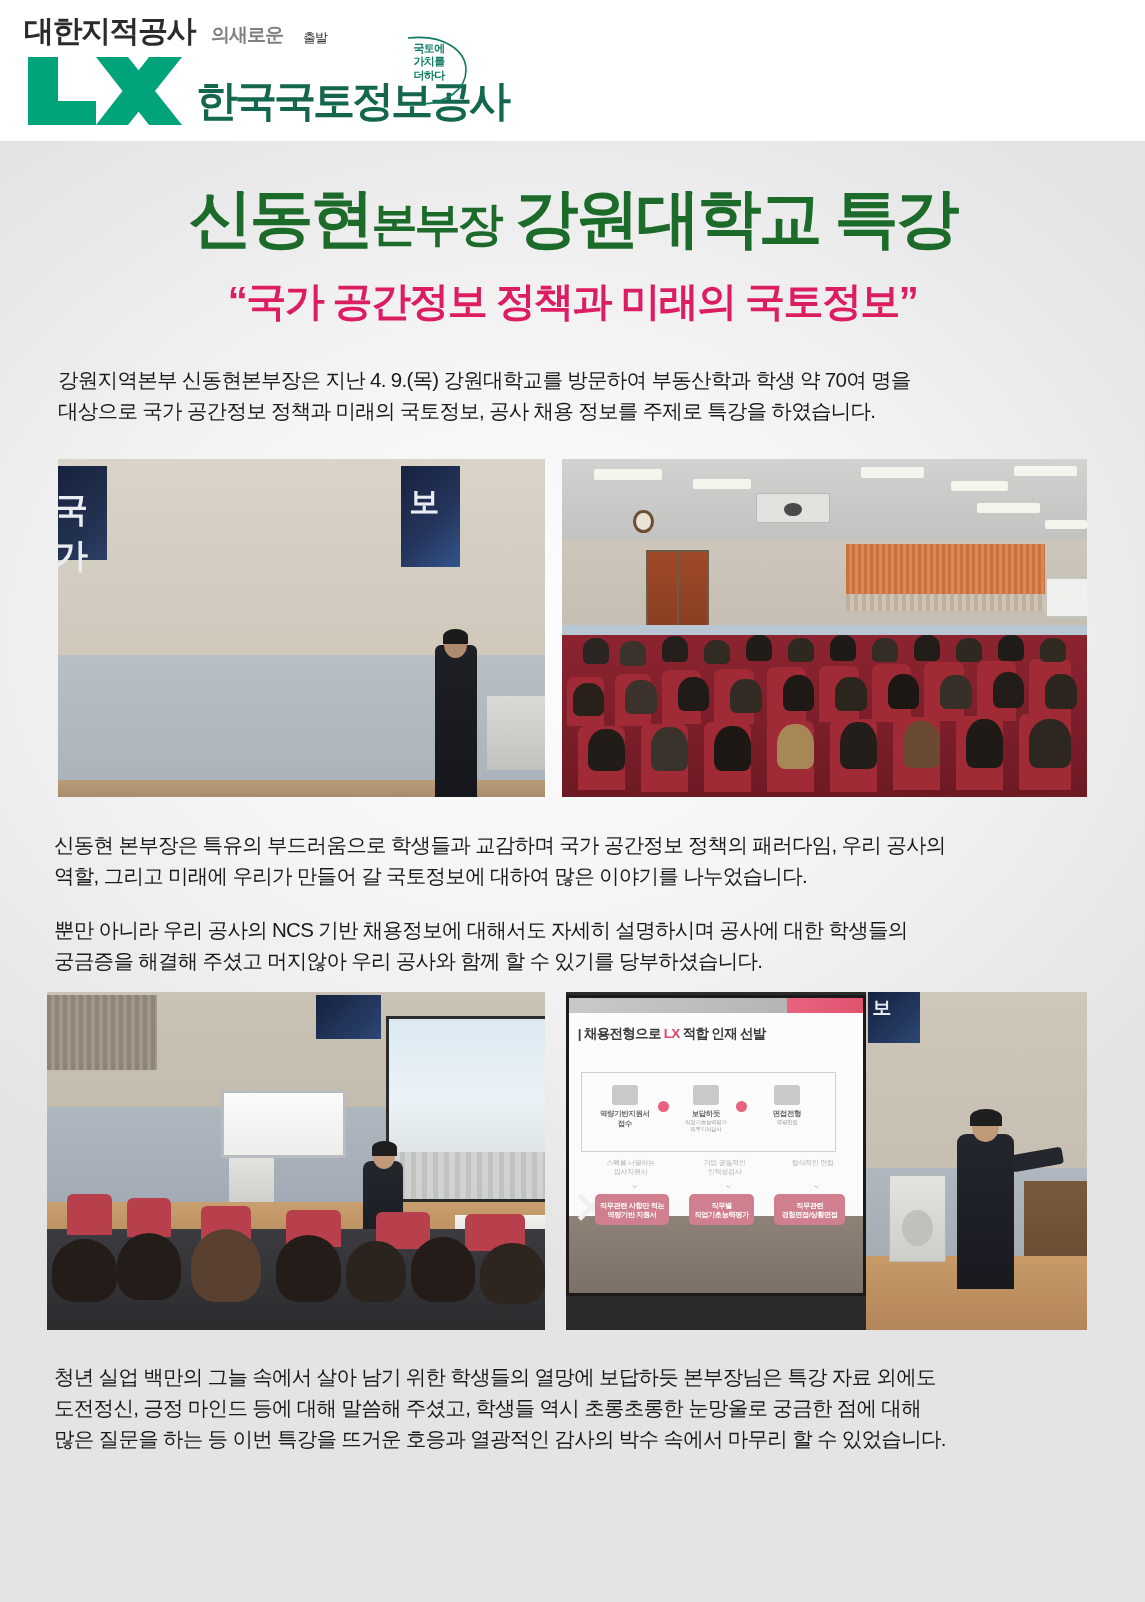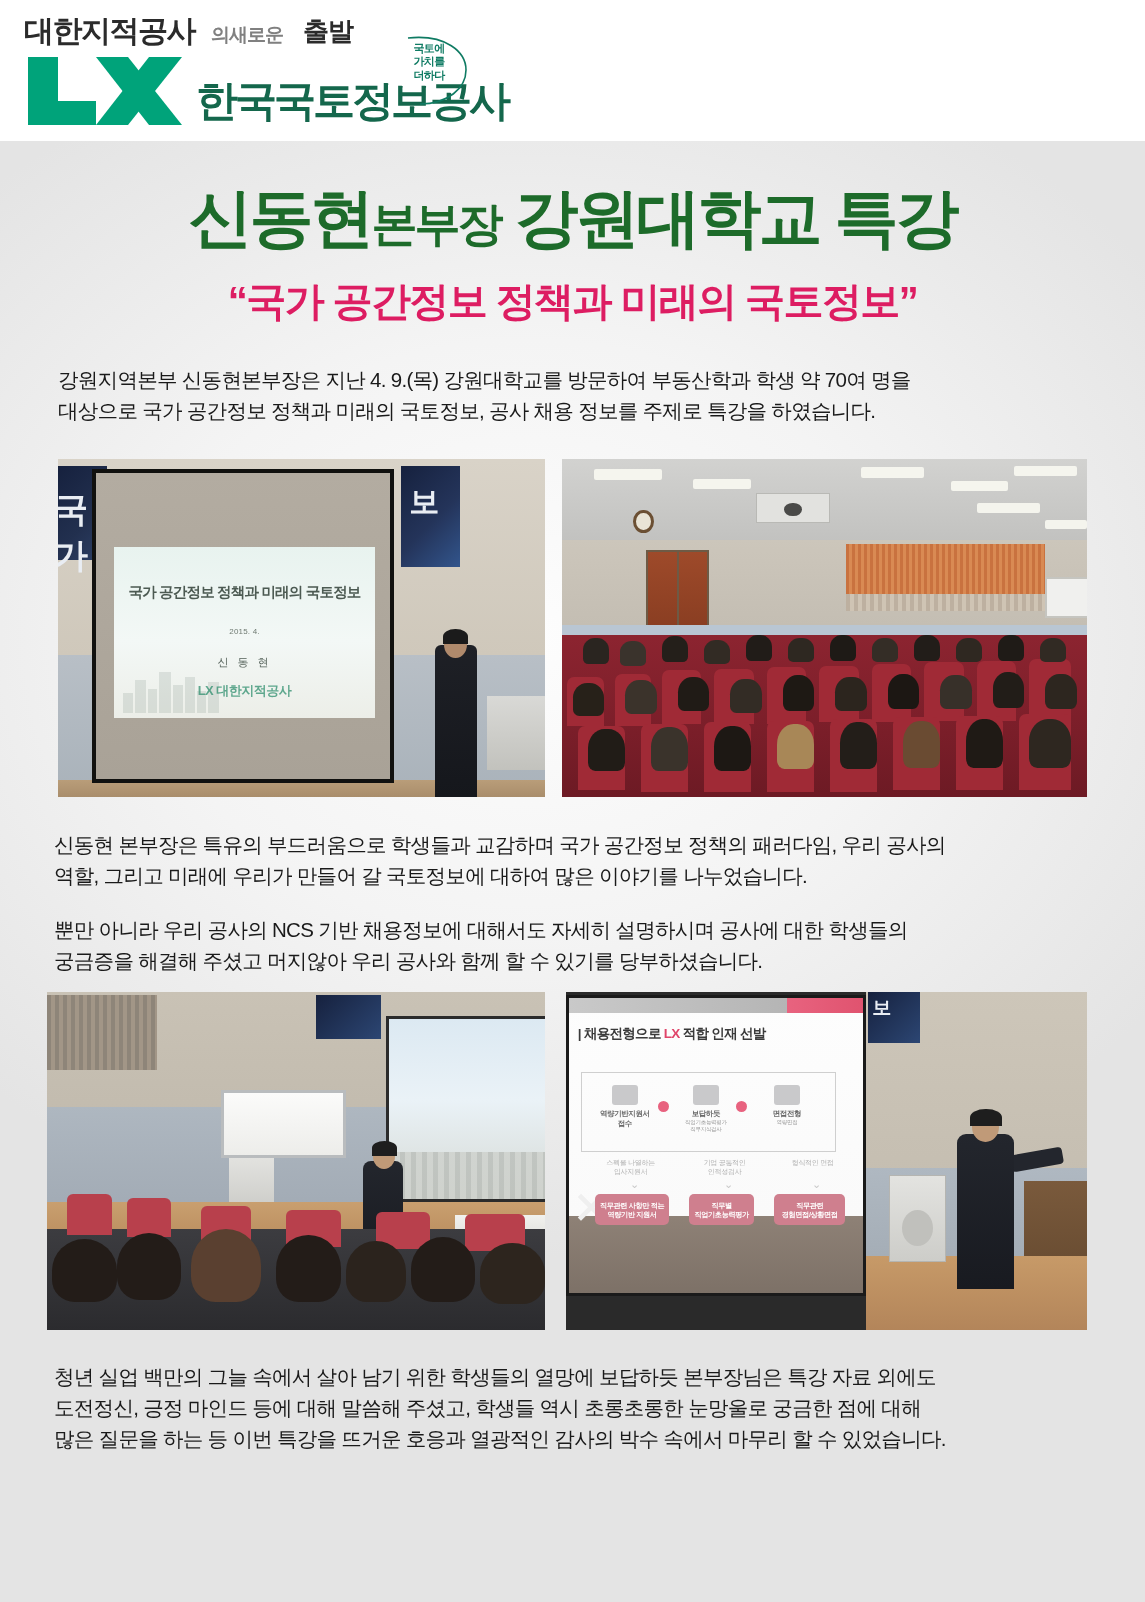--- a/index.html
+++ b/index.html
@@ -45,22 +45,22 @@
   }
   .hdr-tagline .t-light {
     font-size: 19px;
     font-weight: 700;
     color: #808080;
     letter-spacing: -1px;
     line-height: 1;
     padding-bottom: 2px;
   }
   .hdr-tagline .t-dark {
-    font-size: 26px;
-    font-weight: 700;
+    font-size: 13px;
+    font-weight: 400;
     color: #2b2b2b;
     letter-spacing: -1px;
     line-height: 1;
     padding-bottom: 2px;
     margin-left: 4px;
   }
 
   .hdr-logo-lx {
     position: absolute;
     left: 22px; top: 55px;
@@ -368,40 +368,20 @@
         <div class="p1-wall-bot"></div>
         <div class="p1-floor"></div>
 
         <div class="p1-banner-l">
           <span>국가</span>
         </div>
         <div class="p1-banner-r">
           <span>보</span>
         </div>
 
-        <div class="p1-screen-frame">
-          <div class="p1-screen">
-            <div class="p1-slide">
-              <div class="p1-city">
-                <i style="left:4%;  width:9%;  height:46%"></i>
-                <i style="left:15%; width:11%; height:74%"></i>
-                <i style="left:28%; width:8%;  height:55%"></i>
-                <i style="left:38%; width:12%; height:92%"></i>
-                <i style="left:52%; width:9%;  height:62%"></i>
-                <i style="left:63%; width:10%; height:80%"></i>
-                <i style="left:75%; width:8%;  height:50%"></i>
-                <i style="left:85%; width:11%; height:70%"></i>
-              </div>
-              <div class="p1-slide-title">국가 공간정보 정책과 미래의 국토정보</div>
-              <div class="p1-slide-date">2015. 4.</div>
-              <div class="p1-slide-name">신 동 현</div>
-              <div class="p1-slide-logo">LX 대한지적공사</div>
-            </div>
-          </div>
-        </div>
 
         <div class="p1-podium"></div>
         <div class="p1-speaker-body"></div>
         <div class="p1-speaker-head"></div>
         <div class="p1-speaker-hair"></div>
       </div>
     </figure>
 
     <figure class="photo" id="photo-2">
       <div class="photo-inner">

